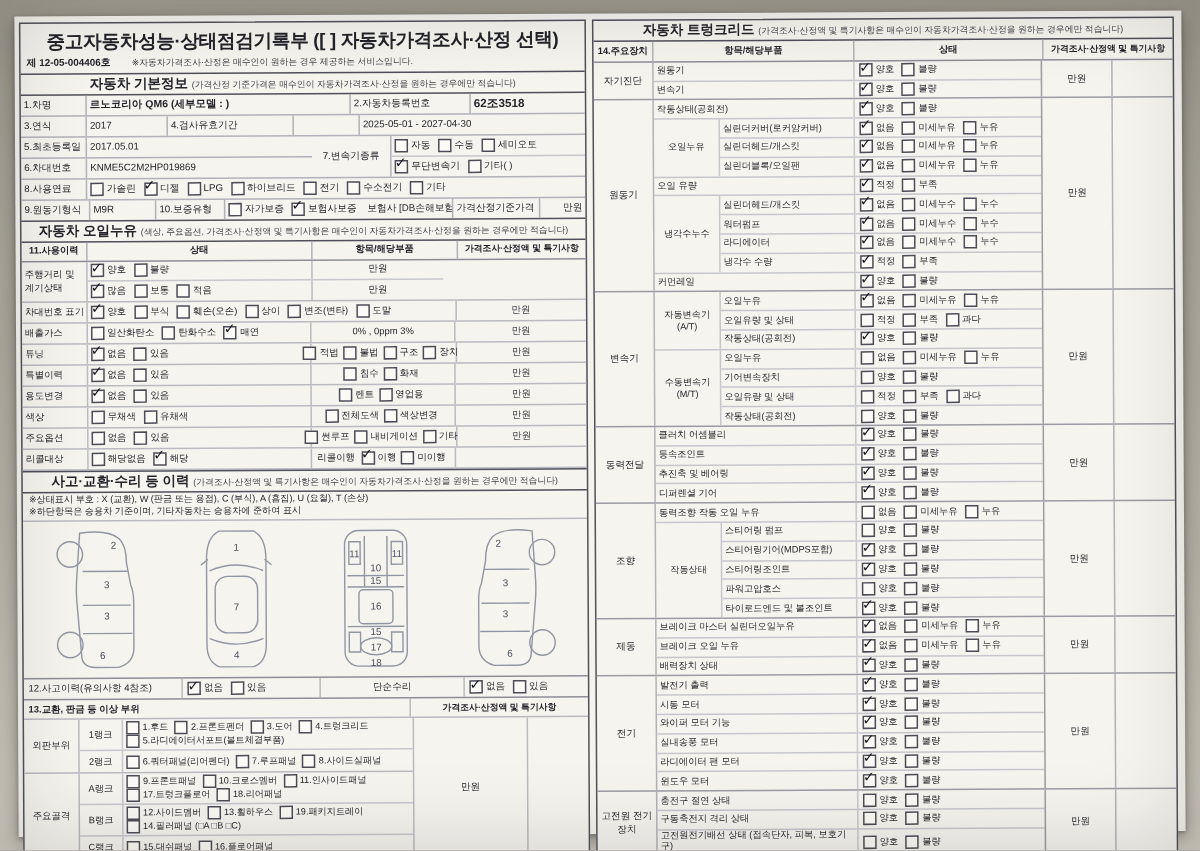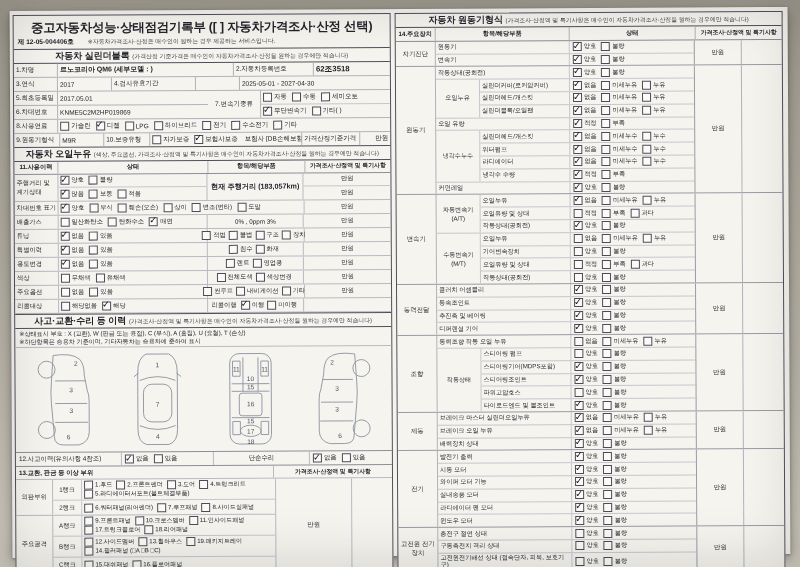--- a/index.html
+++ b/index.html
@@ -116,21 +116,21 @@
     <div class="cols">
 
       <div class="col left box">
         <div class="title">중고자동차성능·상태점검기록부 ([  ] 자동차가격조사·산정 선택)</div>
         <div class="subhead">
           <span class="docno">제 12-05-004406호</span>
           <span class="note">※자동차가격조사·산정은 매수인이 원하는 경우 제공하는 서비스입니다.</span>
         </div>
 
         <div class="secbar">
-          <span>자동차 실린더블록</span> <span class="note">(가격산정 기준가격은 매수인이 자동차가격조사·산정을 원하는 경우에만 적습니다)</span>
+          <span>자동차 기본정보</span> <span class="note">(가격산정 기준가격은 매수인이 자동차가격조사·산정을 원하는 경우에만 적습니다)</span>
         </div>
 
         <div>
           <div class="brow">
             <div class="bc" style="width:44px">1.차명</div>
             <div class="bc b" style="flex:1;font-size:7px">르노코리아 QM6 (세부모델 : )</div>
             <div class="bc" style="width:80px">2.자동차등록번호</div>
             <div class="bc b" style="width:76px;font-size:7.8px">62조3518</div>
           </div>
           <div class="brow">
@@ -264,21 +264,20 @@
                   <span class="opt">
                     <span class="cb"></span>
                     <span>보통</span>
                   </span>
                   <span class="opt">
                     <span class="cb"></span>
                     <span>적음</span>
                   </span>
                 </div>
             </div>
-            <div class="mitem">현재 주행거리 (183,057km)</div>
             <div class="mprices">
               <div class="mp">만원</div>
               <div class="mp">만원</div>
             </div>
           </div>
           <div id="overall-rows">
               <div class="orow">
                 <div class="ocell olabel">차대번호 표기</div>
                 <div class="ocell ostate wide">
                   <span class="opt">
@@ -694,21 +693,21 @@
                 </div>
               </div>
             <div class="pprice" id="panel-price">만원</div>
             <div class="pblank"></div>
           </div>
         </div>
       </div>
 
       <div class="col right box">
         <div class="secbar" style="border-top:none">
-          <span>자동차 원동기형식</span> <span class="note">(가격조사·산정액 및 특기사항은 매수인이 자동차가격조사·산정을 원하는 경우에만 적습니다)</span>
+          <span>자동차 트렁크리드</span> <span class="note">(가격조사·산정액 및 특기사항은 매수인이 자동차가격조사·산정을 원하는 경우에만 적습니다)</span>
         </div>
         <div class="dhead">
           <div class="dh" style="width:40px">14.주요장치</div>
           <div class="dh" style="width:134px">항목/해당부품</div>
           <div class="dh" style="flex:1">상태</div>
           <div class="dh" style="width:86px">가격조사·산정액 및 특기사항</div>
         </div>
         <div id="detail-rows">
             <div class="dgroup">
               <div class="gname">자기진단</div>

